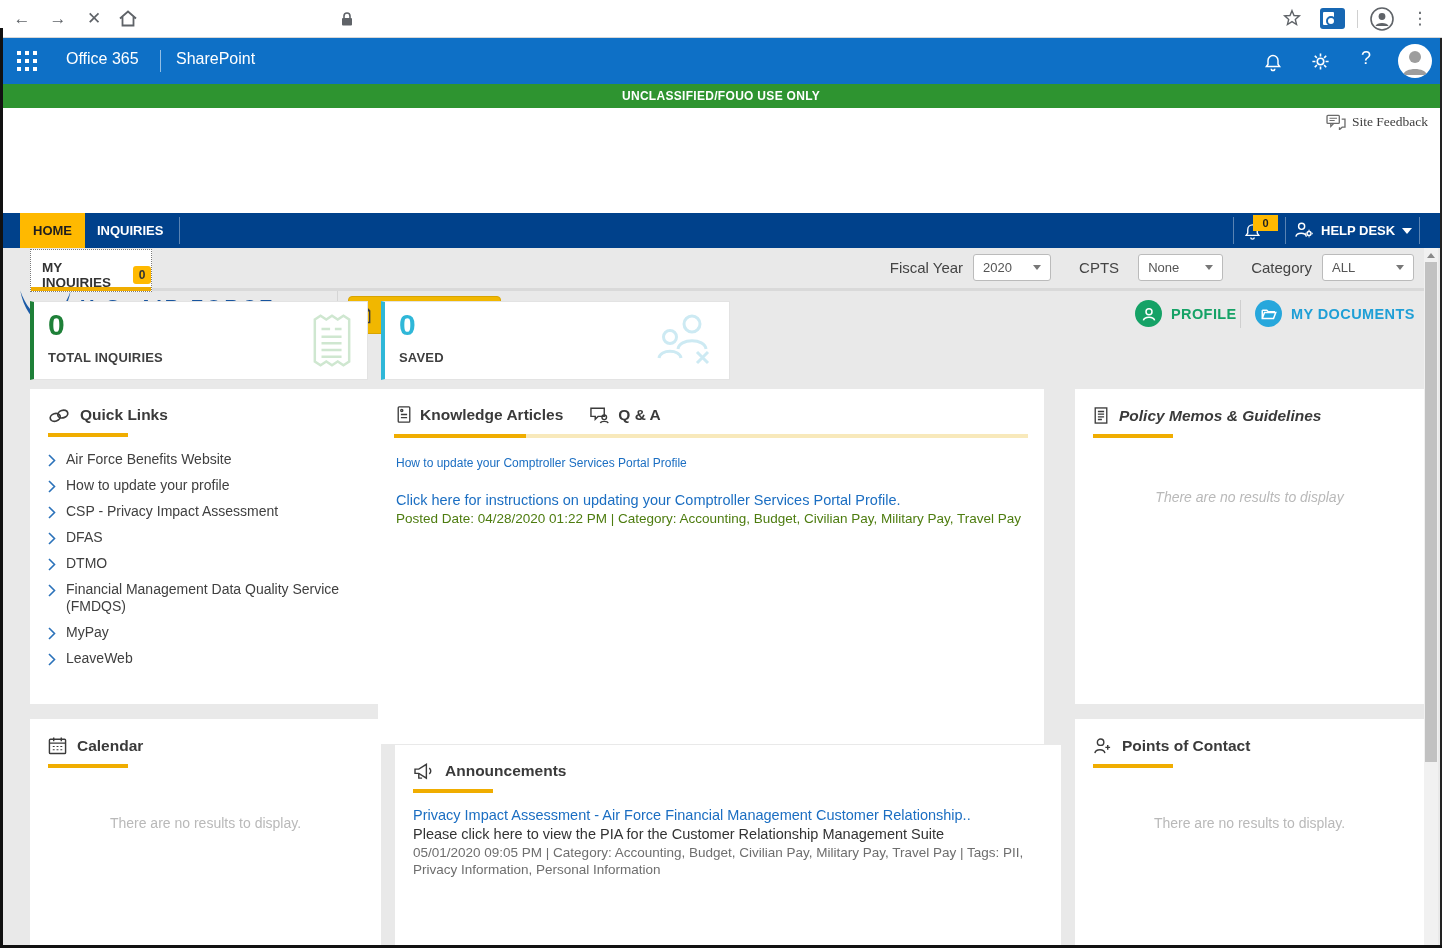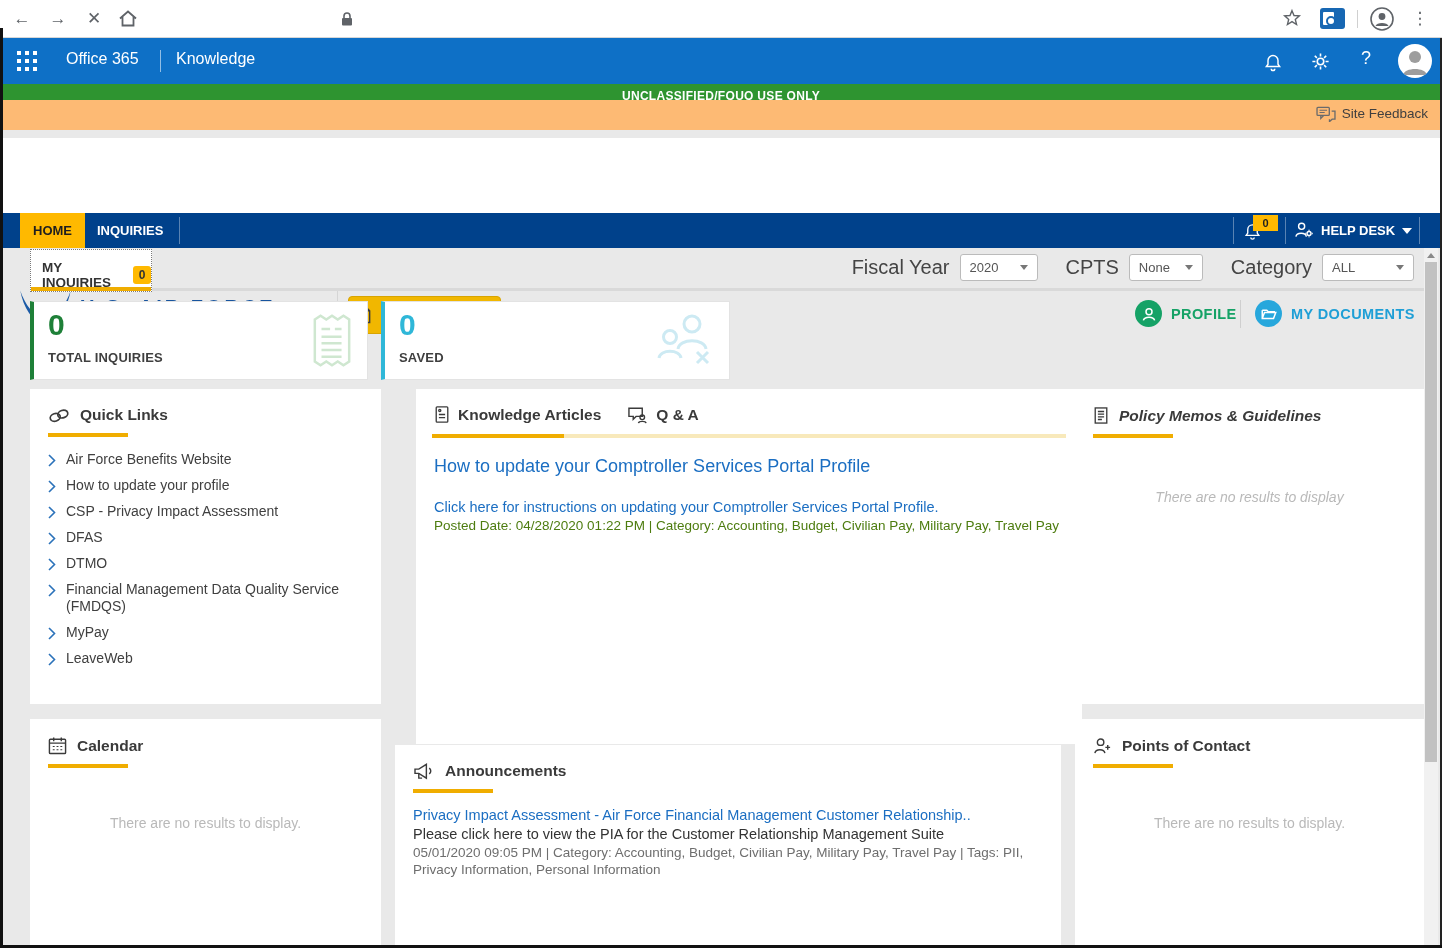--- a/index.html
+++ b/index.html
@@ -31,21 +31,21 @@
   .suite-app { position:absolute; left:176px; top:12px; color:#fff; font-size:16px; }
   .suite-icon { position:absolute; top:13px; }
   .suite-help { position:absolute; left:1361px; top:10px; color:#fff; font-size:18px; }
   .suite-avatar { position:absolute; left:1398px; top:6px; width:34px; height:34px;
     border-radius:50%; background:#fff; overflow:hidden; }
 
   
   .class-banner { position:absolute; left:0; top:84px; width:1442px; height:24px;
     background:#2e9430; color:#fff; font-size:12px; font-weight:bold;
     text-align:center; line-height:24px; letter-spacing:.3px; }
-  .feedback-bar { position:absolute; left:0; top:100px; width:1442px; height:30px; background:#fdba74; }
+  .feedback-bar { position:absolute; left:0; top:108px; width:1442px; height:30px; background:#ffffff;font-family:Liberation Serif, serif; }
   .feedback-link { position:absolute; right:14px; top:5px; display:flex; align-items:center; gap:6px;
     color:#3f3f3f; font-size:13.5px; }
 
   
   .portal-header { position:absolute; left:0; top:138px; width:1442px; height:75px; background:#fff; }
   .af-logo { position:absolute; left:18px; top:148px; }
   .hdr-title { position:absolute; left:80px; top:158px; color:#17549e; font-size:20px;
     font-weight:bold; letter-spacing:3px; }
   .hdr-subtitle { position:absolute; left:80px; top:182px; color:#3f3f3f; font-size:13.5px;
     font-weight:bold; letter-spacing:.8px; }
@@ -87,43 +87,43 @@
   .tabline { position:absolute; left:30px; top:288px; width:1394px; height:3px; background:#d9d9d9; }
   .mytab { position:absolute; left:30px; top:249px; width:122px; height:43px; background:#fff;
     border:1px dotted #7a7a7a; cursor:pointer; }
   .mytab-inner { display:flex; align-items:center; gap:8px; padding:10px 0 0 11px; }
   .mytab-label { font-size:13.5px; font-weight:bold; color:#333; }
   .mytab-badge { background:#ffb900; border-radius:3px; min-width:18px; height:18px; font-size:12px;
     font-weight:bold; color:#333; text-align:center; line-height:18px; padding:0 3px; }
   .mytab-underline { position:absolute; left:0; bottom:0; width:100%; height:4px; background:#f0ad00; }
 
   .filters { position:absolute; right:28px; top:254px; display:flex; align-items:center; gap:10px; }
-  .flabel { font-size:20px; color:#444; }
+  .flabel { font-size:15px; color:#444; }
   .fselect { background:#fff; border:1px solid #bbb; border-radius:3px; height:27px;
     display:flex; align-items:center; justify-content:space-between; padding:0 9px;
     font-size:13px; color:#555; cursor:pointer; }
   .sel-caret { width:0; height:0; border-left:4px solid transparent; border-right:4px solid transparent;
     border-top:5px solid #777; margin-left:10px; }
-  .w-fy { width:78px; } .w-cpts { width:74px; } .w-cat { width:92px; }
+  .w-fy { width:78px; } .w-cpts { width:85px;margin-left:9px; } .w-cat { width:92px; }
   .fgap { width:8px; }
 
   
   .stat-card { position:absolute; top:301px; height:79px; background:#fff; border:1px solid #e3e3e3; }
   .stat-total { left:30px; width:338px; border-left:4px solid #1e8038; }
   .stat-saved { left:381px; width:349px; border-left:4px solid #2fb7d8; }
   .stat-value { position:absolute; left:14px; top:6px; font-size:30px; font-weight:bold; }
   .stat-total .stat-value { color:#1e8038; }
   .stat-saved .stat-value { color:#2fb7d8; }
   .stat-label { position:absolute; left:14px; top:48px; font-size:13px; font-weight:bold; color:#3f3f3f; letter-spacing:.2px; }
   .stat-icon { position:absolute; right:14px; top:10px; }
 
   
   .panel { position:absolute; background:#fff; }
   .p-quicklinks { left:30px; top:389px; width:351px; height:315px; }
-  .p-knowledge  { left:416px; top:389px; width:666px; height:355px; }
+  .p-knowledge  { left:378px; top:389px; width:666px; height:355px; }
   .p-policy     { left:1075px; top:389px; width:349px; height:315px;font-style:italic; }
   .p-calendar   { left:30px; top:719px; width:351px; height:229px; }
   .p-announce   { left:395px; top:745px; width:666px; height:229px; }
   .p-contacts   { left:1075px; top:719px; width:349px; height:229px; }
 
   .panel-head { display:flex; align-items:center; gap:10px; padding:17px 18px 0 18px; }
   .panel-title { font-size:15.5px; font-weight:bold; color:#3a3a3a; }
   .panel-underline { margin:9px 0 0 18px; width:80px; height:4px; background:#f0ad00; }
 
   .empty-text { position:absolute; left:0; width:100%; text-align:center; font-size:14px; color:#b9b9b9; }
@@ -133,21 +133,21 @@
   .ql-list { list-style:none; padding:14px 18px 0 18px; }
   .ql-item { display:flex; gap:10px; margin-bottom:9px; cursor:pointer; }
   .ql-chev { flex:0 0 8px; padding-top:3px; }
   .ql-text { font-size:14px; color:#404040; line-height:17px; }
 
   .ktabs { display:flex; align-items:center; gap:26px; padding:16px 18px 0 18px; }
   .ktab { display:flex; align-items:center; gap:8px; cursor:pointer; }
   .ktab-label { font-size:15.5px; font-weight:bold; color:#3a3a3a; }
   .k-underline { position:relative; margin:10px 16px 0 16px; height:4px; background:#f8e9bb; }
   .k-underline-active { position:absolute; left:0; top:0; width:132px; height:4px; background:#f0ad00; }
-  .k-article-title { padding:18px 18px 0 18px; font-size:18px; color:#1b6ec2; cursor:pointer; }
+  .k-article-title { padding:18px 18px 0 18px; font-size:12px; color:#1b6ec2; cursor:pointer; }
   .k-article-link { padding:22px 18px 0 18px; font-size:14.5px; color:#1b6ec2; cursor:pointer; }
   .k-article-meta { padding:3px 18px 0 18px; font-size:13.5px; color:#4d7c0f; }
 
   .a-link { padding:14px 28px 0 18px; font-size:14.5px; color:#1b6ec2; cursor:pointer; }
   .a-body { padding:3px 18px 0 18px; font-size:14.5px; color:#333; }
   .a-meta { padding:2px 18px 0 18px; font-size:13.5px; color:#6e6e6e; line-height:17px; }
 
   
   .frame-left { position:absolute; left:0; top:28px; width:3px; height:920px; background:#111; z-index:40; }
   .frame-right { position:absolute; right:0; top:38px; width:2px; height:910px; background:#222; z-index:40; }
@@ -199,21 +199,21 @@
         <span></span>
         <span></span>
         <span></span>
         <span></span>
         <span></span>
         <span></span>
         <span></span>
     </div>
     <div class="suite-brand">Office 365</div>
     <div class="suite-divider"></div>
-    <div class="suite-app">Knowledge</div>
+    <div class="suite-app">SharePoint</div>
 
     <div class="suite-icon" style="left:1263px">
       <svg width="20" height="21" viewBox="0 0 22 22">
         <path d="M5.5 14v-4a5.5 5.5 0 0 1 11 0v4l1.8 2.6H3.7z" fill="none" stroke="#fff" stroke-width="1.6"></path>
         <path d="M9 19a2 2 0 0 0 4 0" fill="none" stroke="#fff" stroke-width="1.6"></path>
       </svg>
     </div>
     <div class="suite-icon" style="left:1310px">
       <svg width="21" height="21" viewBox="0 0 22 22">
         <circle cx="11" cy="11" r="3.4" fill="none" stroke="#fff" stroke-width="1.7"></circle>

